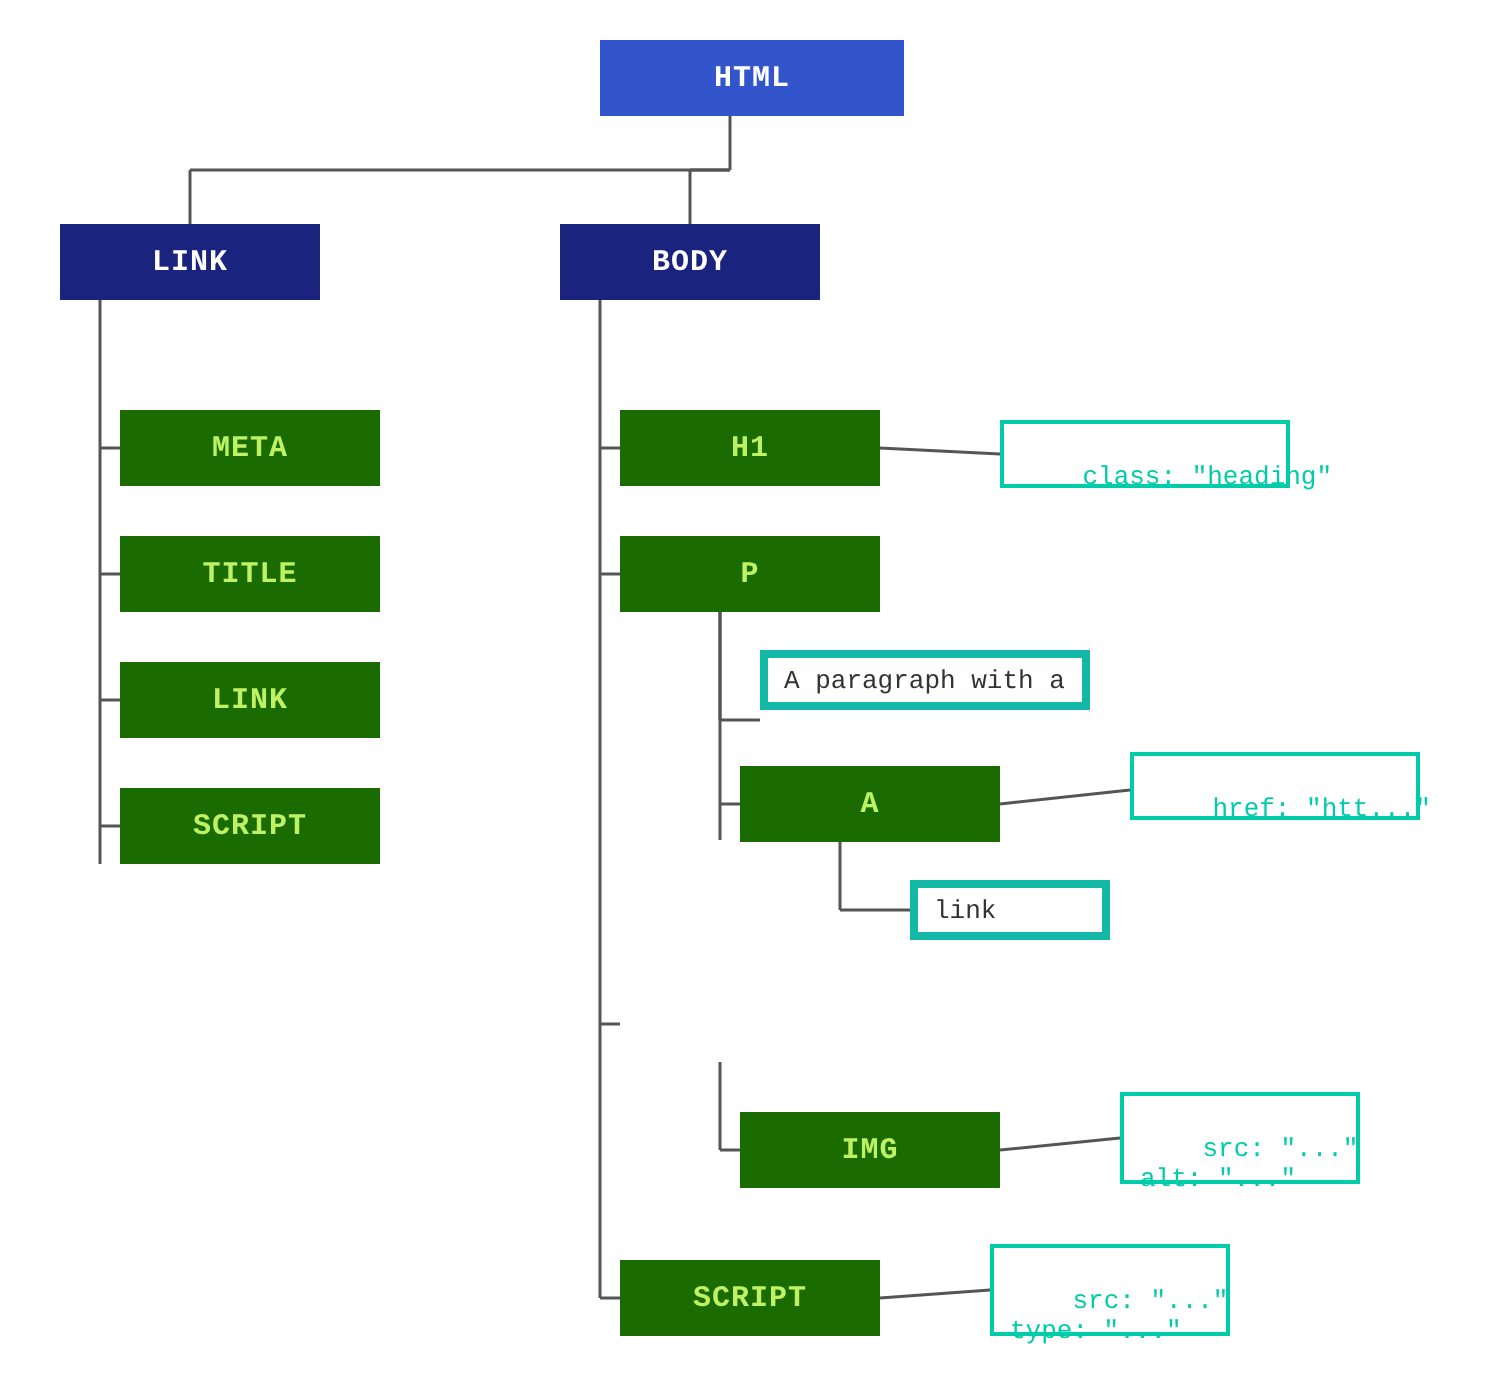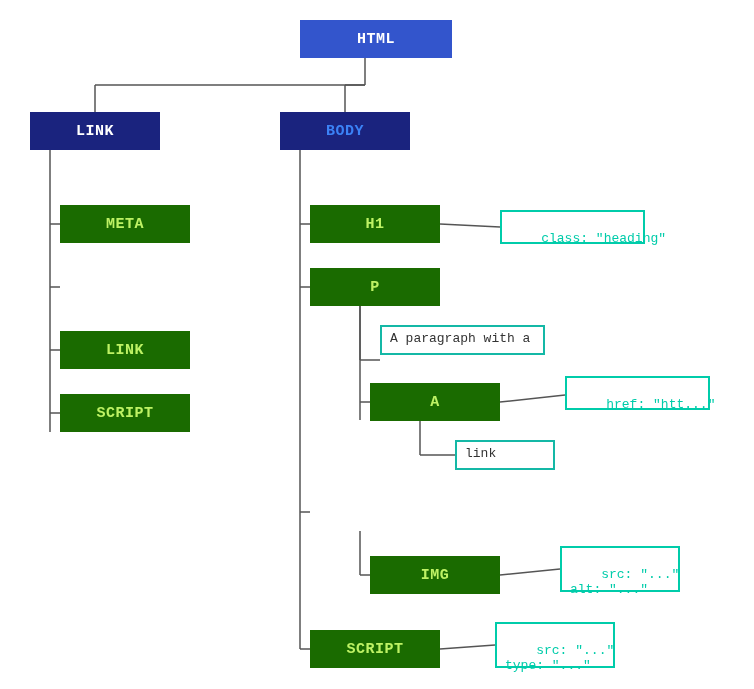--- a/index.html
+++ b/index.html
@@ -36,21 +36,21 @@
     .node-head {
       background: #1a237e;
       color: #fff;
       width: 130px;
       height: 38px;
       top: 112px;
       left: 30px;
     }
     .node-body {
       background: #1a237e;
-      color: #3b82f6;
+      color: #ffffff;
       width: 130px;
       height: 38px;
       top: 112px;
       left: 280px;
     }
     .node-green {
       background: #1a6b00;
       color: #bef264;
       width: 130px;
       height: 38px;
@@ -79,21 +79,21 @@
       white-space: pre;
     }
     .attr-h1 { top: 210px; left: 500px; width: 145px; height: 34px; }
     .attr-a { top: 376px; left: 565px; width: 145px; height: 34px; }
     .attr-img { top: 546px; left: 560px; width: 120px; height: 46px; }
     .attr-script-body { top: 622px; left: 495px; width: 120px; height: 46px; }
 
     
     .text-node-box {
       position: absolute;
-      border: 2px solid #14b8a6;
+      border: 4px solid #14b8a6;
       color: #333;
       background: #fff;
       font-size: 13px;
       font-family: 'Courier New', Courier, monospace;
       padding: 4px 8px;
       white-space: nowrap;
     }
     .text-para { top: 325px; left: 380px; width: 165px; height: 30px; }
 
     
@@ -173,20 +173,23 @@
   </div>
 
   <div class="node node-body">
     <span>BODY</span>
   </div>
 
   <div class="node node-green node-meta">
     <span>META</span>
   </div>
 
+  <div class="node node-green node-title">
+    <span>TITLE</span>
+  </div>
 
   <div class="node node-green node-link">
     <span>LINK</span>
   </div>
 
   <div class="node node-green node-script-head">
     <span>SCRIPT</span>
   </div>
 
   <div class="node node-green node-h1">

